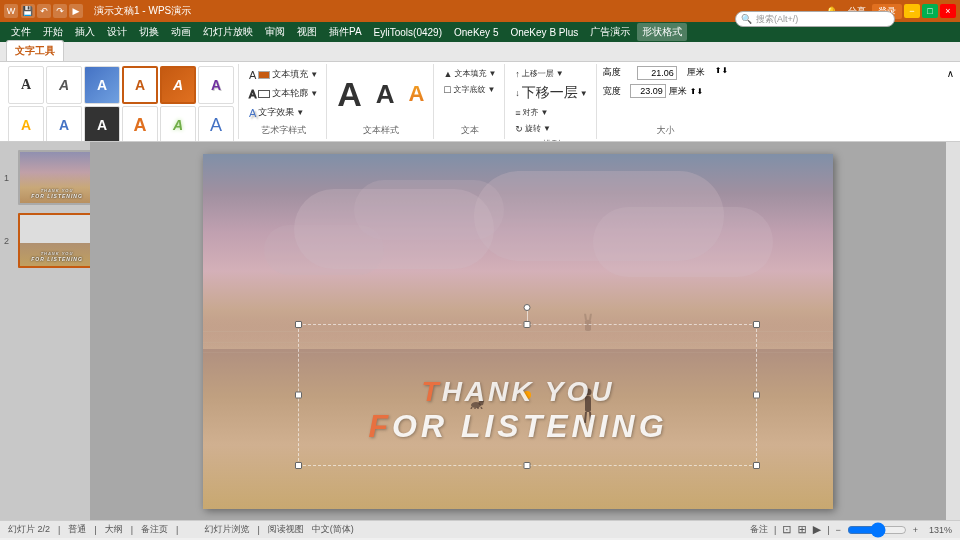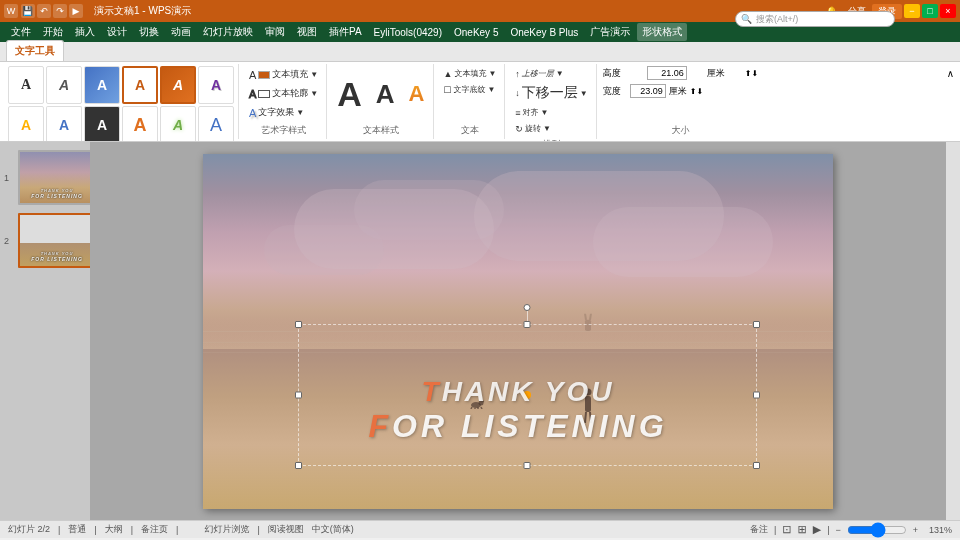--- a/index.html
+++ b/index.html
@@ -483,21 +483,21 @@
         <span style="font-size:8px;">▼</span>
       </div>
     </div>
     <div class="ribbon-group-label">文本</div>
   </div>
 
   <div class="ribbon-group">
     <div class="ribbon-group-content" style="flex-direction:column; align-items:flex-start; gap:1px;">
       <div class="rb-btn-sm">
           <span style="font-size:9px;">↑</span>
-          <span style="font-size:8px;font-style:italic;">上移一层</span>
+          <span style="font-size:8px;">上移一层</span>
           <span style="font-size:8px;">▼</span>
         </div>
       <div class="rb-btn-sm">
           <span style="font-size:9px;">↓</span>
           <span style="font-size:14px;">下移一层</span>
           <span style="font-size:8px;">▼</span>
         </div>
       <div class="rb-btn-sm">
           <span style="font-size:9px;">≡</span>
           <span style="font-size:8px;">对齐</span>
@@ -507,21 +507,21 @@
           <span style="font-size:9px;">↻</span>
           <span style="font-size:8px;">旋转</span>
           <span style="font-size:8px;">▼</span>
         </div>
     </div>
     <div class="ribbon-group-label">排列</div>
   </div>
 
   <div class="ribbon-group" style="border-right:none;">
     <div class="ribbon-group-content" style="flex-direction:column; gap:4px; align-items:flex-start;">
-      <div style="display:flex; align-items:center; gap:20px;">
+      <div style="display:flex; gap:10px;">
         <span style="font-size:9px; width:24px;">高度</span>
         <input type="text" value="21.06" style="width: 40px; font-size: 9px; border: 1px solid rgb(170, 170, 170); padding: 1px 2px; text-align: right;">
         <span style="font-size:9px;">厘米</span>
         <span style="font-size:8px; cursor:pointer;">⬆⬇</span>
       </div>
       <div style="display:flex; align-items:center; gap:3px;">
         <span style="font-size:9px; width:24px;">宽度</span>
         <input type="text" value="23.09" style="width: 36px; font-size: 9px; border: 1px solid rgb(170, 170, 170); padding: 1px 2px; text-align: right;">
         <span style="font-size:9px;">厘米</span>
         <span style="font-size:8px; cursor:pointer;">⬆⬇</span>

